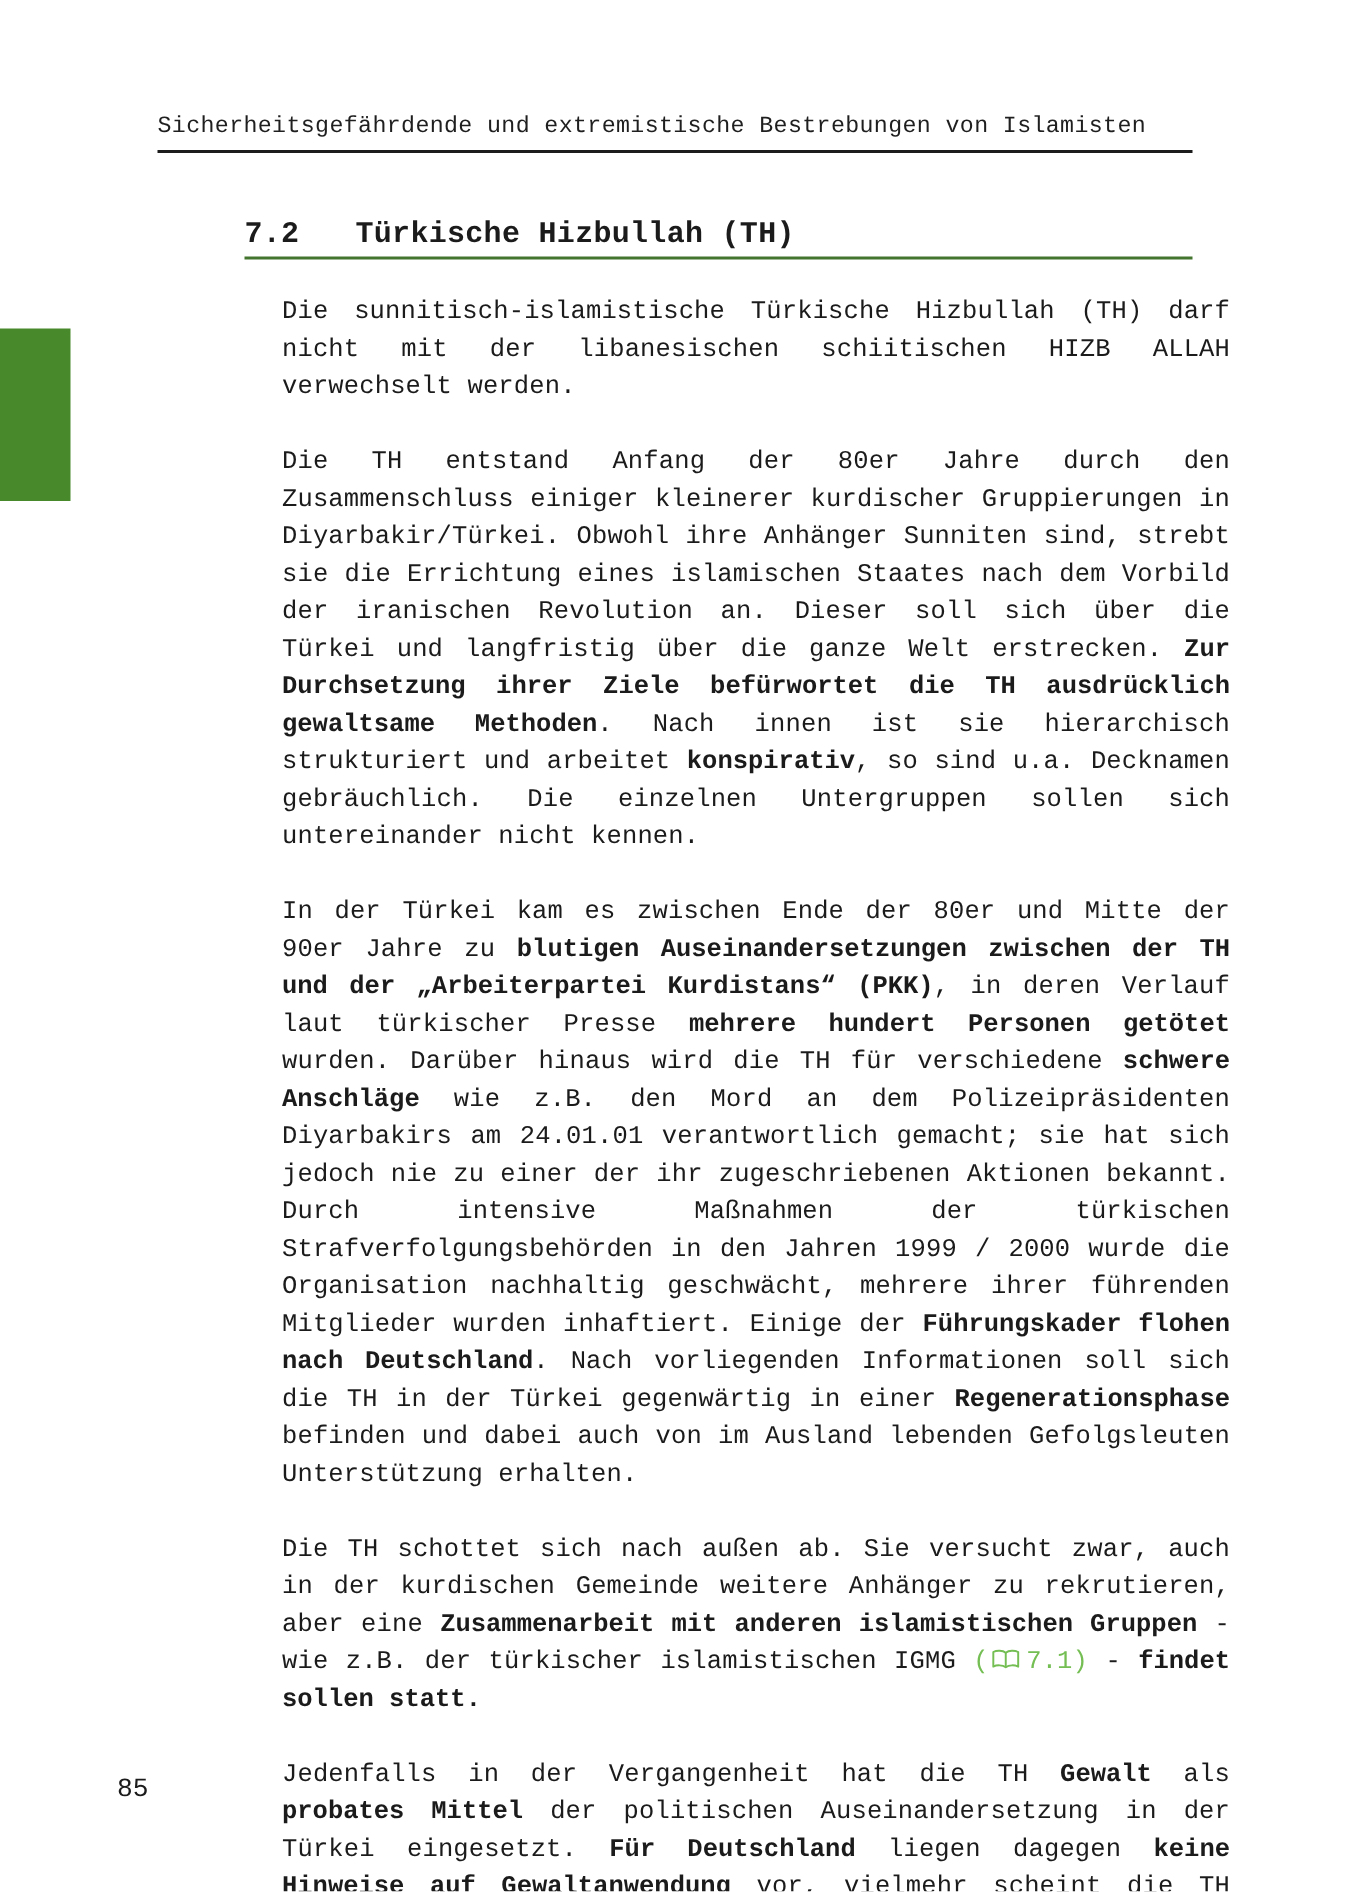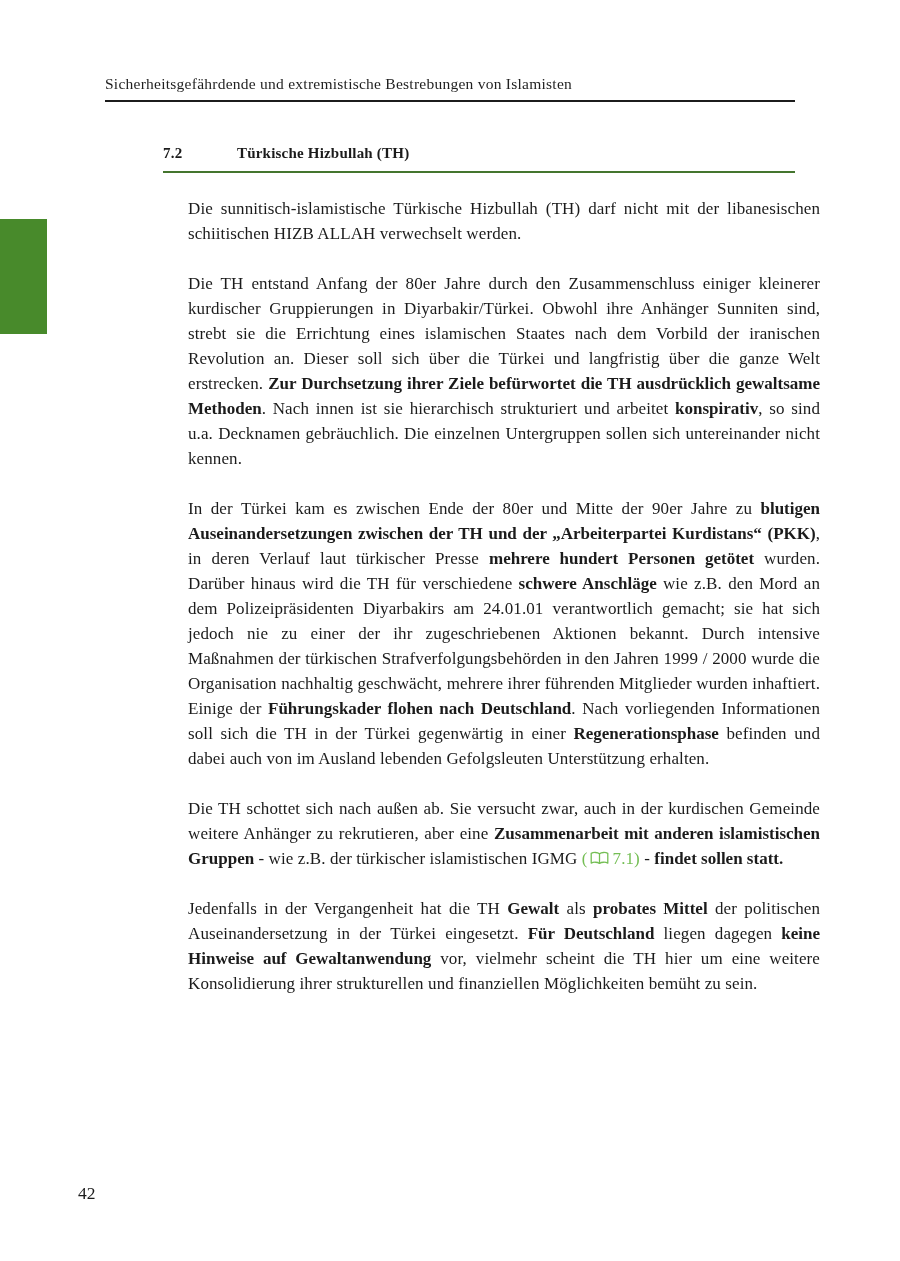--- a/index.html
+++ b/index.html
@@ -1,30 +1,30 @@
 <!DOCTYPE html>
 <html lang="de"><head>
 <meta charset="utf-8">
 <style>
   html,body{margin:0;padding:0;background:#ffffff;}
   .page{
     position:relative;width:900px;height:1261px;background:#ffffff;overflow:hidden;
-    font-family:Liberation Serif, serif;color:var(--text,#1b1b1b);
+    font-family:Liberation Mono, monospace;color:var(--text,#1b1b1b);
   }
   .running-header{
     position:absolute;left:105px;top:75px;font-size:15.5px;letter-spacing:.25px;color:#1f1f1f;
   }
   .header-rule{
     position:absolute;left:105px;top:100px;width:690px;height:2px;background:#1c1c1c;
   }
   .chapter-tab{
     position:absolute;left:0;top:219px;width:47px;height:115px;background:var(--tab-green,#488a2b);
   }
   .section-heading{
-    position:absolute;left:163px;top:145px;font-size:15px;font-weight:700;letter-spacing:.2px;color:#1b1b1b;
+    position:absolute;left:163px;top:145px;font-size:20px;font-weight:700;letter-spacing:.2px;color:#1b1b1b;
     white-space:nowrap;
   }
   .section-number{display:inline-block;width:74px;}
   .section-rule{
     position:absolute;left:163px;top:171px;width:632px;height:2px;background:var(--rule-green,#44752e);
   }
   .content{
     position:absolute;left:163px;top:196px;width:632px;
     font-size:17px;line-height:25px;text-align:justify;letter-spacing:.1px;color:#1b1b1b;margin-left:25px;
   }
@@ -59,15 +59,15 @@
       <p class="para"><span>Die sunnitisch-islamistische Türkische Hizbullah (TH) darf nicht mit der libanesischen schiitischen HIZB ALLAH verwechselt werden.</span></p>
       <p class="para"><span>Die TH entstand Anfang der 80er Jahre durch den Zusammenschluss einiger kleinerer kurdischer Gruppierungen in Diyarbakir/Türkei. Obwohl ihre Anhänger Sunniten sind, strebt sie die Errichtung eines islamischen Staates nach dem Vorbild der iranischen Revolution an. Dieser soll sich über die Türkei und langfristig über die ganze Welt erstrecken. </span><strong>Zur Durchsetzung ihrer Ziele befürwortet die TH ausdrück­lich gewaltsame Methoden</strong><span>. Nach innen ist sie hierarchisch strukturiert und arbeitet </span><strong>konspirativ</strong><span>, so sind u.a. Decknamen gebräuchlich. Die einzelnen Untergruppen sollen sich untereinander nicht kennen.</span></p>
       <p class="para"><span>In der Türkei kam es zwischen Ende der 80er und Mitte der 90er Jahre zu </span><strong>blutigen Auseinandersetzungen zwischen der TH und der „Arbeiter­partei Kurdistans“ (PKK)</strong><span>, in deren Verlauf laut türkischer Presse </span><strong>meh­rere hundert Personen getötet</strong><span> wurden. Darüber hinaus wird die TH für verschiedene </span><strong>schwere Anschläge</strong><span> wie z.B. den Mord an dem Polizei­präsidenten Diyarbakirs am 24.01.01 verantwortlich gemacht; sie hat sich jedoch nie zu einer der ihr zugeschriebenen Aktionen bekannt. Durch intensive Maßnahmen der türkischen Strafverfolgungsbehör­den in den Jahren 1999 / 2000 wurde die Organisation nachhaltig geschwächt, mehrere ihrer führenden Mitglieder wurden inhaftiert. Einige der </span><strong>Führungskader flohen nach Deutschland</strong><span>. Nach vorliegen­den Informationen soll sich die TH in der Türkei gegenwärtig in einer </span><strong>Regenerationsphase</strong><span> befinden und dabei auch von im Ausland leben­den Gefolgsleuten Unterstützung erhalten.</span></p>
       <p class="para"><span>Die TH schottet sich nach außen ab. Sie versucht zwar, auch in der kurdischen Gemeinde weitere Anhänger zu rekrutieren, aber eine </span><strong>Zusammenarbeit mit anderen islamistischen Gruppen</strong><span> - wie z.B. der türkischer islamistischen IGMG </span><span class="ref">(<svg class="book" viewBox="0 0 22 16" aria-hidden="true">
             <path d="M11 3.1 C8.6 1.2 3.9 1.2 1.4 2.6 V13.9 C3.9 12.5 8.6 12.5 11 14.3 C13.4 12.5 18.1 12.5 20.6 13.9 V2.6 C18.1 1.2 13.4 1.2 11 3.1 Z" fill="none" stroke="currentColor" stroke-width="1.5" stroke-linejoin="round"></path>
             <path d="M11 3.1 V14.3" fill="none" stroke="currentColor" stroke-width="1.5"></path>
           </svg>7.1)</span><span> - </span><strong>findet sollen statt.</strong></p>
       <p class="para"><span>Jedenfalls in der Vergangenheit hat die TH </span><strong>Gewalt</strong><span> als </span><strong>probates Mit­tel</strong><span> der politischen Auseinandersetzung in der Türkei eingesetzt. </span><strong>Für Deutschland</strong><span> liegen dagegen </span><strong>keine Hinweise auf Gewaltanwendung</strong><span> vor, vielmehr scheint die TH hier um eine weitere Konsolidierung ihrer strukturellen und finanziellen Möglichkeiten bemüht zu sein.</span></p>
     </div>
 
-  <div class="page-number">42</div>
+  <div class="page-number">85</div>
 
 </div>
 
 </body></html>

